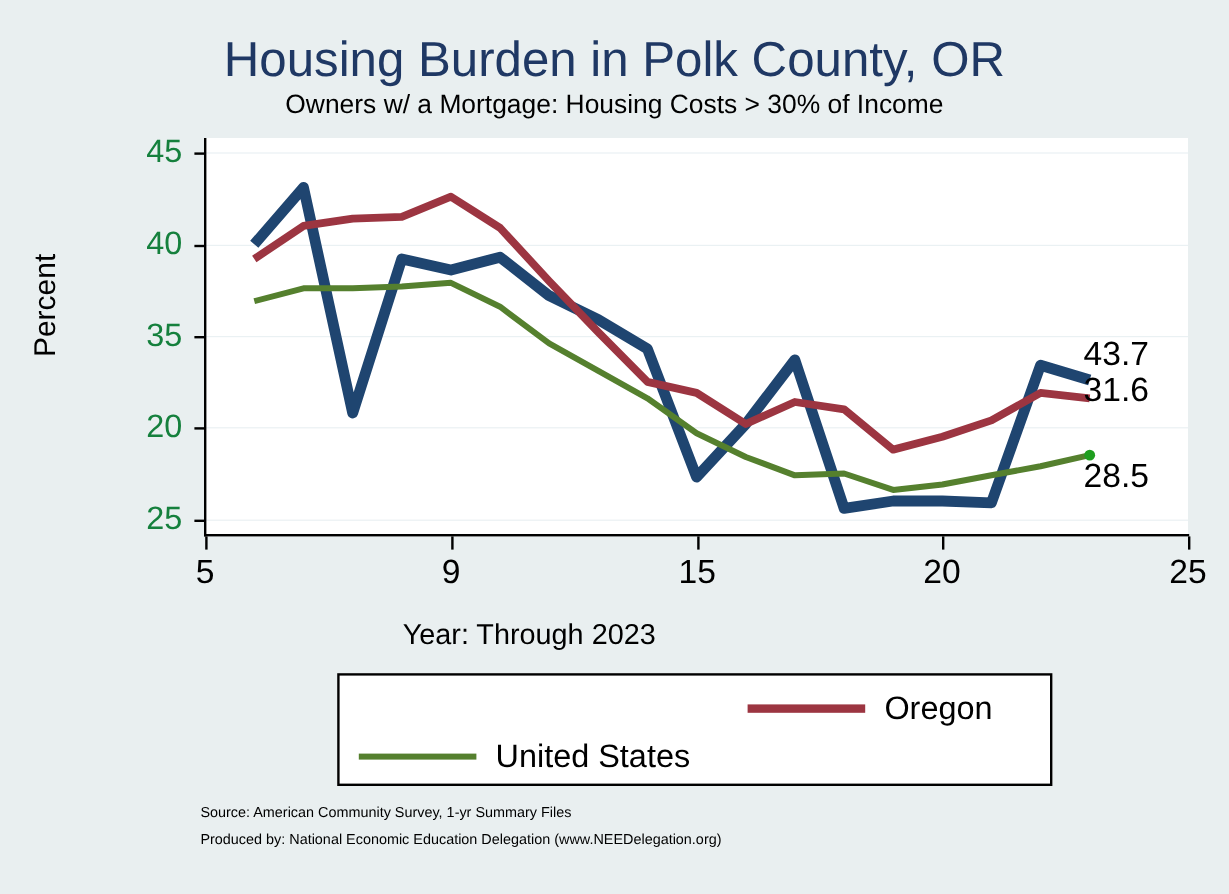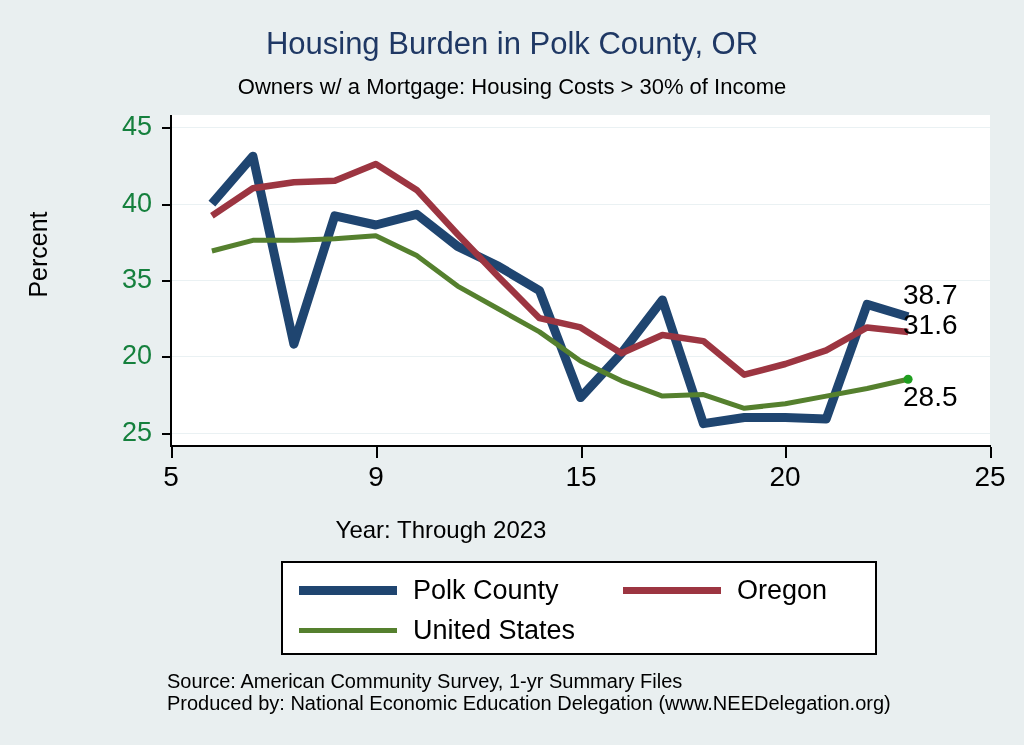--- a/index.html
+++ b/index.html
@@ -18,21 +18,21 @@
     position: absolute;
     left: 0; top: 0;
     width: 1024px;
     height: 745px;
   }
   .title {
     position: absolute;
     left: 0; top: 26px;
     width: 1024px;
     text-align: center;
-    font-size: 31px;
+    font-size: 41px;
     color: #1f3864;
     letter-spacing: 0px;
     white-space: nowrap;
   }
   .subtitle {
     position: absolute;
     left: 0; top: 74px;
     width: 1024px;
     text-align: center;
     font-size: 22px;
@@ -155,21 +155,21 @@
     margin-right: 16px;
   }
   .legend-text {
     font-size: 27px;
     color: #000;
     white-space: nowrap;
   }
   .footer {
     position: absolute;
     left: 167px;
-    font-size: 20px;
+    font-size: 12px;
     color: #000;
     white-space: nowrap;
   }
   #footer1 { top: 670px; }
   #footer2 { top: 692px; }
   svg { display: block; }
 </style>
 </head>
 <body>
 
@@ -230,30 +230,26 @@
   <div class="xlabel">Year: Through 2023</div>
 
   <svg id="series-svg" width="1024" height="745" style="position:absolute;left:0;top:0;">
       <polyline points="211.9,203.6 252.9,156.2 293.9,344.2 334.8,215.8 375.8,225.0 416.7,214.3 457.6,246.4 498.6,266.3 539.5,290.7 580.5,397.6 621.5,353.3 662.4,299.9 703.4,423.6 744.3,417.5 785.3,417.5 826.2,419.0 867.1,304.4 908.1,316.7" fill="none" stroke="#1f4570" stroke-width="9" stroke-linejoin="round" stroke-linecap="butt"></polyline>
       <polyline points="211.9,215.8 252.9,188.3 293.9,182.2 334.8,180.7 375.8,163.9 416.7,189.9 457.6,234.2 498.6,276.9 539.5,318.2 580.5,327.4 621.5,353.3 662.4,335.0 703.4,341.1 744.3,374.7 785.3,364.0 826.2,350.3 867.1,327.4 908.1,331.9" fill="none" stroke="#9c3541" stroke-width="6.5" stroke-linejoin="round" stroke-linecap="butt"></polyline>
       <polyline points="211.9,251.0 252.9,240.3 293.9,240.3 334.8,238.7 375.8,235.7 416.7,255.6 457.6,286.1 498.6,309.0 539.5,331.9 580.5,361.0 621.5,380.8 662.4,396.1 703.4,394.6 744.3,408.3 785.3,403.8 826.2,396.1 867.1,388.5 908.1,379.3" fill="none" stroke="#55802e" stroke-width="5" stroke-linejoin="round" stroke-linecap="butt"></polyline>
       <circle cx="908.1" cy="379.3" r="4.5" fill="#1f9e1f"></circle>
     </svg>
 
   <div id="end-labels">
-      <div class="endlabel" style="left: 903px; top: 279px;">38.7</div>
+      <div class="endlabel" style="left: 903px; top: 279px;">43.7</div>
       <div class="endlabel" style="left: 903px; top: 309px;">31.6</div>
       <div class="endlabel" style="left: 903px; top: 381px;">28.5</div>
     </div>
 
   <div id="legend">
-      <div class="legend-row" style="left: 16px; top: 12px;">
-        <span class="legend-swatch" style="height: 9px; background: rgb(31, 69, 112);"></span>
-        <span class="legend-text">Polk County</span>
-      </div>
       <div class="legend-row" style="left: 16px; top: 52px;">
         <span class="legend-swatch" style="height: 5px; background: rgb(85, 128, 46);"></span>
         <span class="legend-text">United States</span>
       </div>
       <div class="legend-row" style="left: 340px; top: 12px;">
         <span class="legend-swatch" style="height: 7px; background: rgb(156, 53, 65);"></span>
         <span class="legend-text">Oregon</span>
       </div>
     </div>
 

